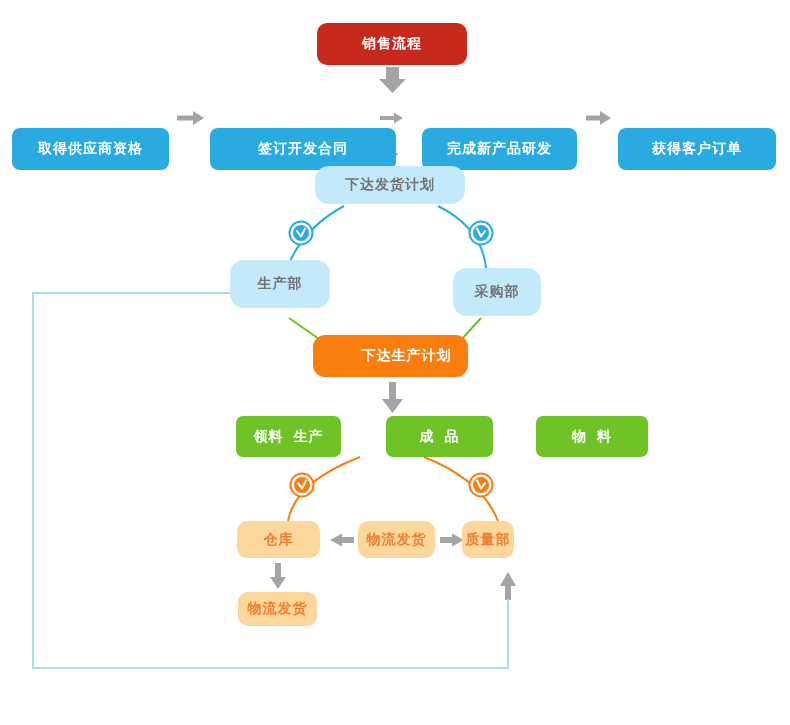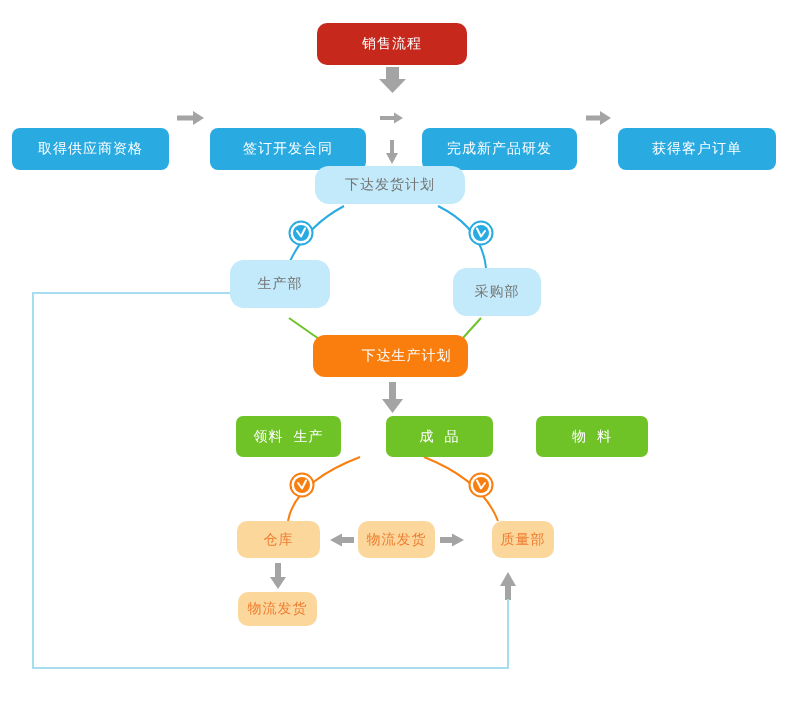--- a/index.html
+++ b/index.html
@@ -5,21 +5,21 @@
   html,body{margin:0;padding:0;background:#ffffff;}
   .stage{
     position:relative;width:790px;height:725px;background:#ffffff;overflow:hidden;
     font-family:"Liberation Sans","DejaVu Sans",sans-serif;
   }
   .connectors{position:absolute;left:0;top:0;width:790px;height:725px;}
   .node{
     position:absolute;display:flex;align-items:center;justify-content:center;
     box-sizing:border-box;
   }
-  .lbl{font-size:14px;font-weight:normal;white-space:pre;letter-spacing:1px;}
+  .lbl{font-size:14px;font-weight:bold;white-space:pre;letter-spacing:1px;}
   .n-red{background:#c6281c;border-radius:10px;}
   .n-red .lbl{color:#ffffff;}
   .n-blue{background:#29abe2;border-radius:8px;margin-top:32px;}
   .n-blue .lbl{color:#ffffff;}
   .n-lightblue{background:#c2eafa;border-radius:14px;}
   .n-lightblue .lbl{color:#737373;}
   .n-orange{background:#f97e0e;border-radius:12px;padding-left:32px;}
   .n-orange .lbl{color:#ffffff;}
   .n-green{background:#6fc327;border-radius:7px;margin-left:48px;}
   .n-green .lbl{color:#ffffff;}
@@ -61,21 +61,21 @@
     <path d="M230,293 L33,293 L33,668 L508,668 L508,599" fill="none" stroke="#a8dcf0" stroke-width="2"></path>
   </svg>
 
   <div class="node n-red" style="left:317px;top:23px;width:150px;height:42px">
     <span class="lbl">销售流程</span>
   </div>
 
   <div class="node n-blue" style="left:12px;top:96px;width:157px;height:42px">
     <span class="lbl">取得供应商资格</span>
   </div>
-  <div class="node n-blue" style="left:210px;top:96px;width:156px;height:42px">
+  <div class="node n-blue" style="left:210px;top:96px;width:186px;height:42px">
     <span class="lbl">签订开发合同</span>
   </div>
   <div class="node n-blue" style="left:422px;top:96px;width:155px;height:42px">
     <span class="lbl">完成新产品研发</span>
   </div>
   <div class="node n-blue" style="left:618px;top:96px;width:158px;height:42px">
     <span class="lbl">获得客户订单</span>
   </div>
 
   <div class="node n-lightblue" style="left:315px;top:166px;width:150px;height:38px">
@@ -102,21 +102,21 @@
   <div class="node n-green" style="left:338px;top:416px;width:107px;height:41px">
     <span class="lbl">成  品</span>
   </div>
 
   <div class="node n-peach" style="left:237px;top:521px;width:83px;height:37px">
     <span class="lbl">仓库</span>
   </div>
   <div class="node n-peach" style="left:358px;top:521px;width:77px;height:37px">
     <span class="lbl">物流发货</span>
   </div>
-  <div class="node n-peach" style="left:492px;top:521px;width:62px;height:37px">
+  <div class="node n-peach" style="left:462px;top:521px;width:52px;height:37px">
     <span class="lbl">质量部</span>
   </div>
   <div class="node n-peach" style="left:238px;top:592px;width:79px;height:34px">
     <span class="lbl">物流发货</span>
   </div>
 
   <div class="clock" style="left:288px;top:220px">
     <svg width="26" height="26" viewBox="0 0 26 26">
       <circle cx="13" cy="13" r="11.5" fill="#ffffff" stroke="#29abe2" stroke-width="2"></circle>
       <circle cx="13" cy="13" r="8" fill="#29abe2"></circle>

